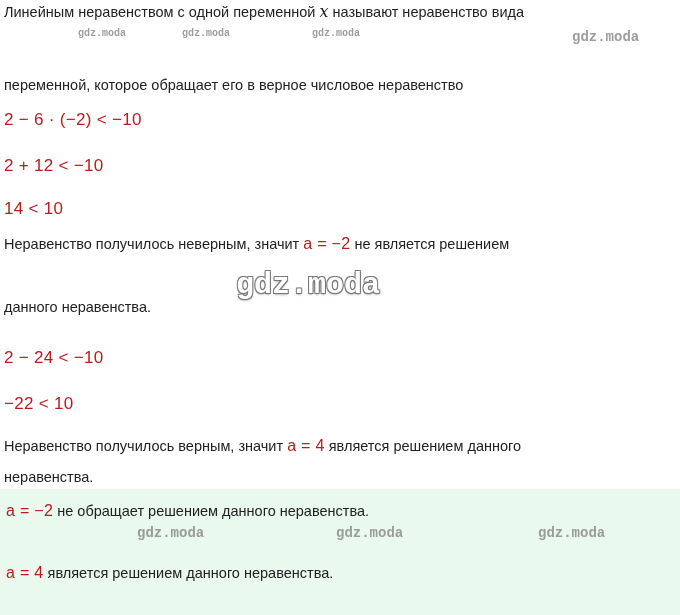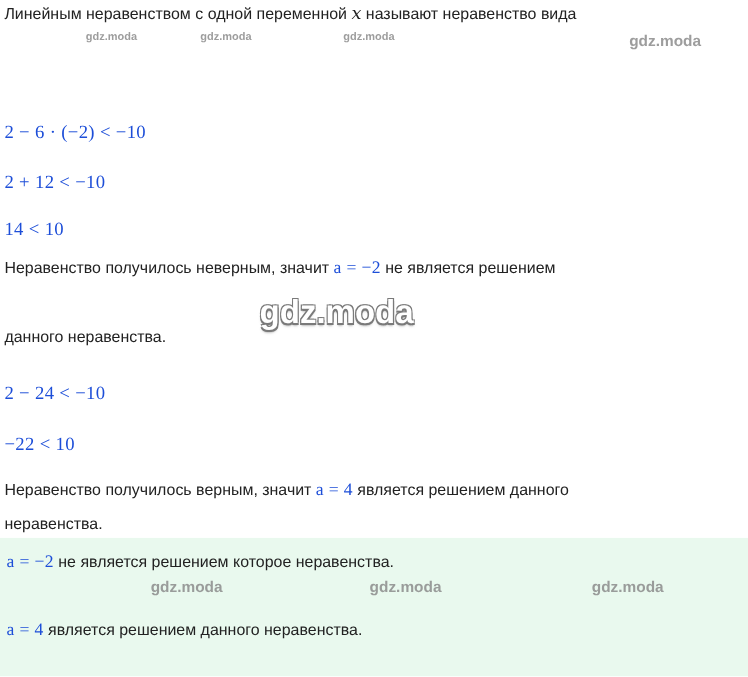--- a/index.html
+++ b/index.html
@@ -27,23 +27,23 @@
     line-height: 1.0;
     color: #1a1a1a;
     white-space: nowrap;
   }
   .textline {
     font-family: "Liberation Sans", sans-serif;
     font-size: 14.5px;
     color: #222222;
   }
   .mathline {
-    font-family: Liberation Serif, serif;
+    font-family: Liberation Sans, sans-serif;
     font-size: 17px;
-    color: #1d4ed8;
+    color: #b91c1c;
     letter-spacing: 0.3px;
   }
   .mi {
     font-family: "DejaVu Serif", serif;
     font-style: italic;
     font-size: 16px;
   }
   .row {
     position: absolute;
     left: 4px;
@@ -55,21 +55,21 @@
     width: 680px;
     height: 126px;
     background: #e9f9ee;
     box-sizing: border-box;
   }
   .green-box .row {
     left: 6px;
   }
   .wm {
     position: absolute;
-    font-family: Liberation Sans, sans-serif;
+    font-family: Liberation Mono, monospace;
     font-weight: bold;
     color: #8c8c8c;
     opacity: 0.85;
     white-space: nowrap;
     pointer-events: none;
   }
   .wm-sm { font-size: 10px; }
   .wm-md { font-size: 14px; }
   .wm-lg {
     font-size: 30px;
@@ -87,20 +87,21 @@
 <body>
 
 <div class="page">
 
   <div class="row line textline" style="top:4px;">
     <span>Линейным неравенством с одной переменной</span>
     <span class="mi">x</span>
     <span>называют неравенство вида</span>
   </div>
 
+  <div class="row line textline" style="top:78px;">переменной, которое обращает его в верное числовое неравенство</div>
 
   <div class="row line mathline" style="top:111px;">2 − 6 · (−2) &lt; −10</div>
   <div class="row line mathline" style="top:157px;">2 + 12 &lt; −10</div>
   <div class="row line mathline" style="top:200px;">14 &lt; 10</div>
 
   <div class="row line textline" style="top:236px;">
     <span>Неравенство получилось неверным, значит</span>
     <span class="mathline" style="font-size:16px;">a = −2</span>
     <span>не является решением</span>
   </div>
@@ -112,21 +113,21 @@
   <div class="row line textline" style="top:438px;">
     <span>Неравенство получилось верным, значит</span>
     <span class="mathline" style="font-size:16px;">a = 4</span>
     <span>является решением данного</span>
   </div>
   <div class="row line textline" style="top:470px;">неравенства.</div>
 
   <div class="green-box">
     <div class="row line textline" style="top:14px;">
       <span class="mathline" style="font-size:16px;">a = −2</span>
-      <span>не является решением которое неравенства.</span>
+      <span>не обращает решением данного неравенства.</span>
     </div>
     <div class="row line textline" style="top:76px;">
       <span class="mathline" style="font-size:16px;">a = 4</span>
       <span>является решением данного неравенства.</span>
     </div>
   </div>
 
   <div class="wm wm-sm" style="left:78px; top:28px;">gdz.moda</div>
   <div class="wm wm-sm" style="left:182px; top:28px;">gdz.moda</div>
   <div class="wm wm-sm" style="left:312px; top:28px;">gdz.moda</div>

